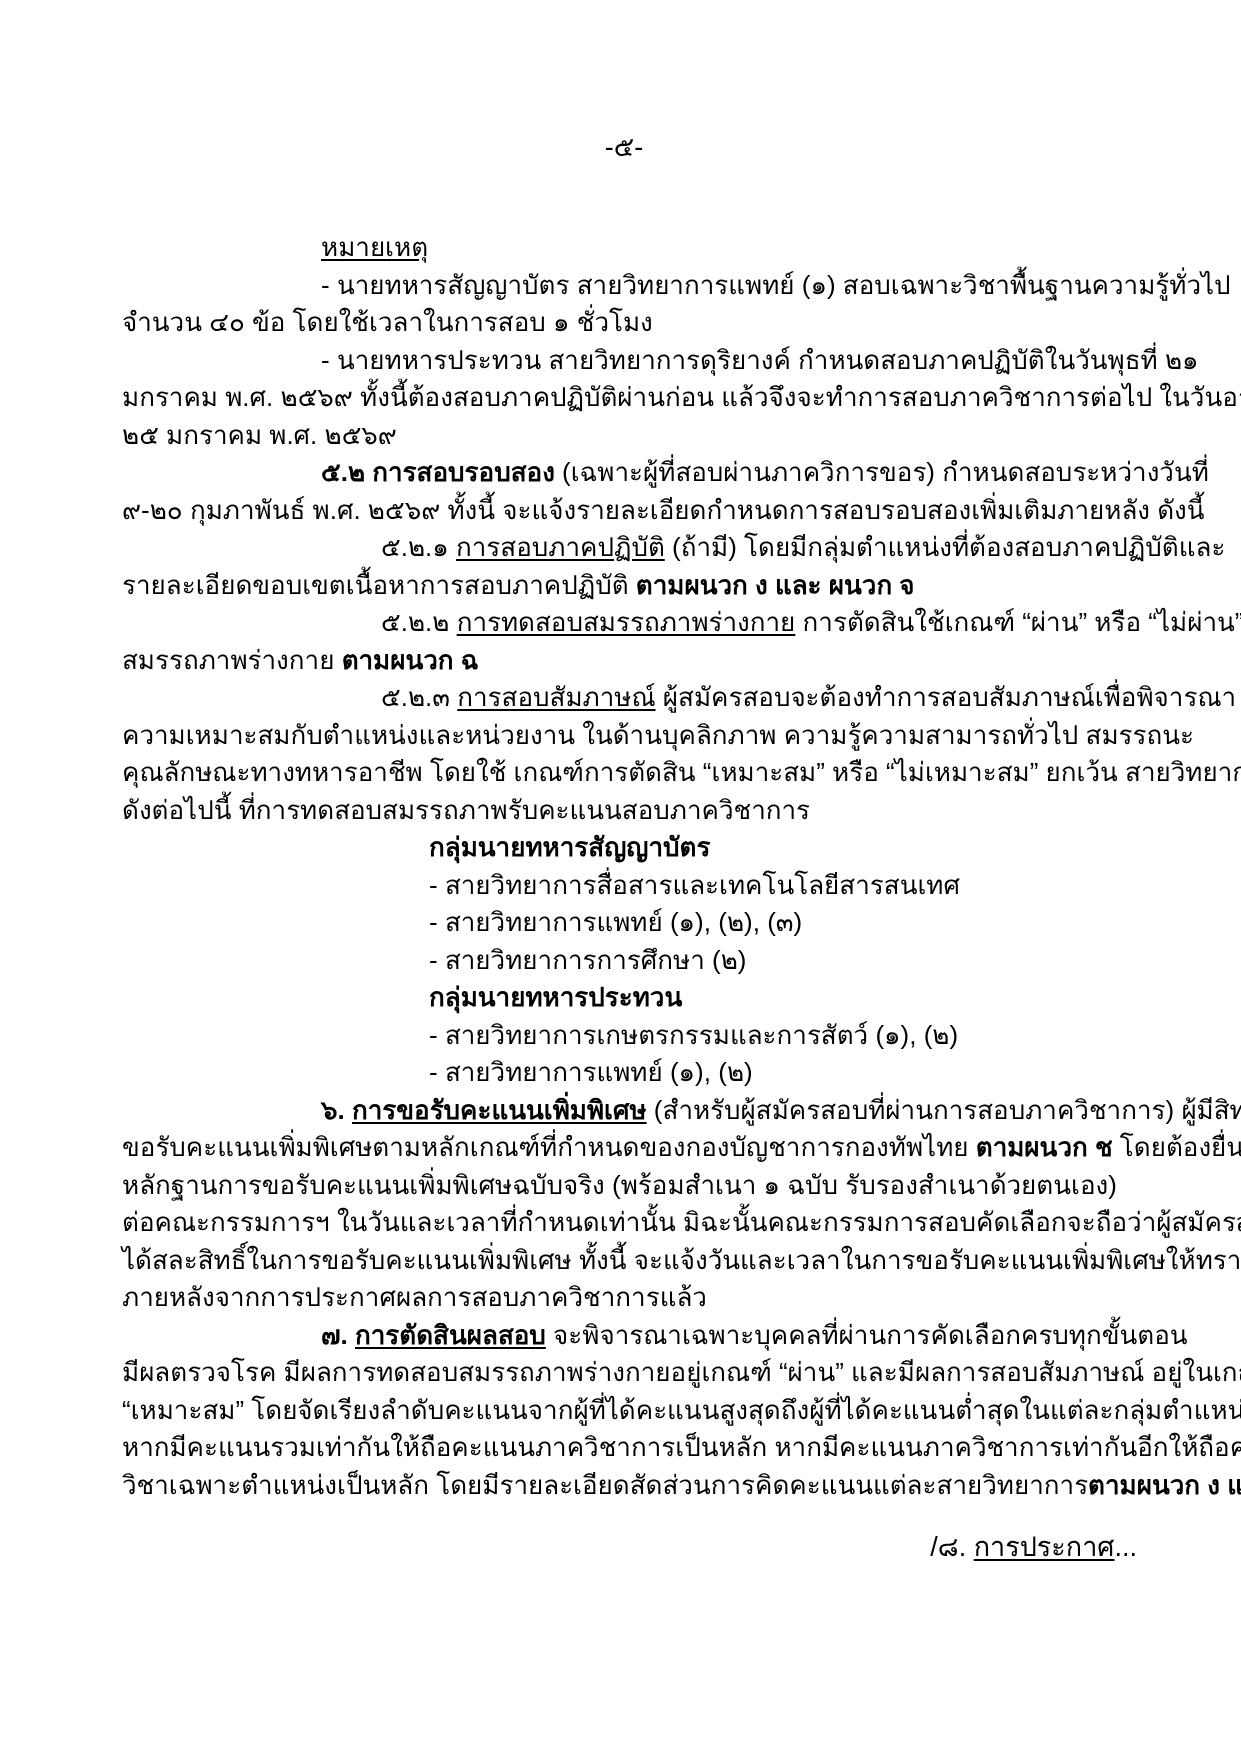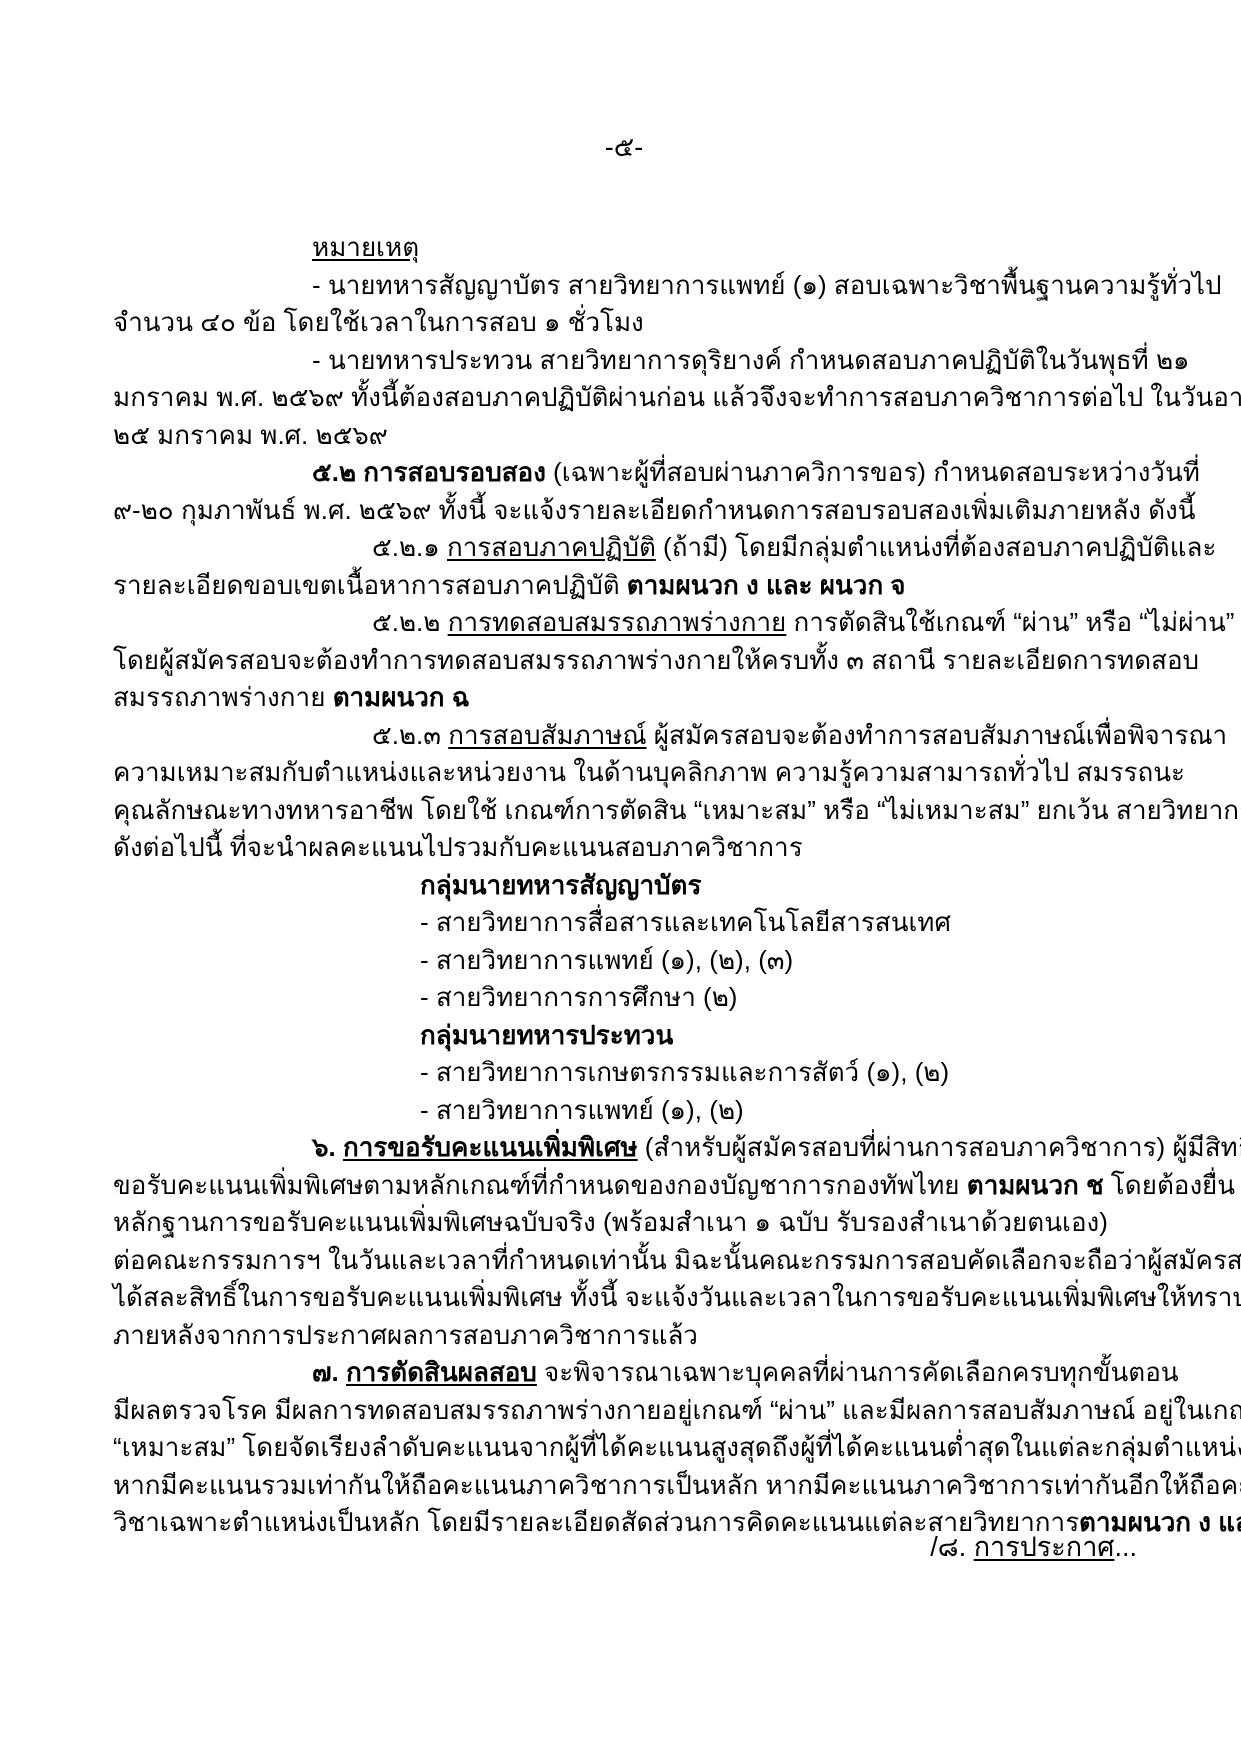--- a/index.html
+++ b/index.html
@@ -9,21 +9,21 @@
     font-family:"Liberation Sans", sans-serif;position:relative;overflow:hidden;
   }
   .page-number{
     position:absolute;top:132px;left:113px;width:1022px;
     text-align:center;font-size:27px;line-height:30px;
   }
   .doc-body{
     position:absolute;top:229px;left:113px;width:1060px;font-size:26px;
   }
   .line{
-    height:37.5px;line-height:37.5px;white-space:nowrap;
+    height:37.5px;line-height:37.5px;white-space:nowrap;margin-left:9px;
   }
   .indent-none{padding-left:0;}
   .indent-tab{padding-left:199px;}
   .indent-sub{padding-left:259px;}
   .indent-list{padding-left:307px;}
   .b{font-weight:bold;text-align:right;}
   .u{text-decoration:underline;text-underline-offset:3px;}
   .footer-note{
     position:absolute;top:1528px;left:113px;width:1024px;
     text-align:right;font-size:27px;line-height:38px;
@@ -39,26 +39,25 @@
     <div class="line indent-tab"><span class="">- นายทหารสัญญาบัตร สายวิทยาการแพทย์ (๑) สอบเฉพาะวิชาพื้นฐานความรู้ทั่วไป</span></div>
     <div class="line indent-none"><span class="">จำนวน ๔๐ ข้อ โดยใช้เวลาในการสอบ ๑ ชั่วโมง</span></div>
     <div class="line indent-tab"><span class="">- นายทหารประทวน สายวิทยาการดุริยางค์ กำหนดสอบภาคปฏิบัติในวันพุธที่ ๒๑</span></div>
     <div class="line indent-none"><span class="">มกราคม พ.ศ. ๒๕๖๙ ทั้งนี้ต้องสอบภาคปฏิบัติผ่านก่อน แล้วจึงจะทำการสอบภาควิชาการต่อไป ในวันอาทิตย์ที่</span></div>
     <div class="line indent-none"><span class="">๒๕ มกราคม พ.ศ. ๒๕๖๙</span></div>
     <div class="line indent-tab"><span class="b ">๕.๒ การสอบรอบสอง</span><span class=""> (เฉพาะผู้ที่สอบผ่านภาควิการขอร) กำหนดสอบระหว่างวันที่</span></div>
     <div class="line indent-none"><span class="">๙-๒๐ กุมภาพันธ์ พ.ศ. ๒๕๖๙ ทั้งนี้ จะแจ้งรายละเอียดกำหนดการสอบรอบสองเพิ่มเติมภายหลัง ดังนี้</span></div>
     <div class="line indent-sub"><span class="">๕.๒.๑ </span><span class="u">การสอบภาคปฏิบัติ</span><span class=""> (ถ้ามี) โดยมีกลุ่มตำแหน่งที่ต้องสอบภาคปฏิบัติและ</span></div>
     <div class="line indent-none"><span class="">รายละเอียดขอบเขตเนื้อหาการสอบภาคปฏิบัติ </span><span class="b ">ตามผนวก ง และ ผนวก จ</span></div>
     <div class="line indent-sub"><span class="">๕.๒.๒ </span><span class="u">การทดสอบสมรรถภาพร่างกาย</span><span class=""> การตัดสินใช้เกณฑ์ “ผ่าน” หรือ “ไม่ผ่าน”</span></div>
-    <div class="line indent-none"><span class="">โดยผู้สมัครสอบจะต้องทำการทดสอบสมรรถภาพร่างกายให้ครบทั้ง ๓ สถานี รายละเอียดการทดสอบ</span></div>
     <div class="line indent-none"><span class="">สมรรถภาพร่างกาย </span><span class="b ">ตามผนวก ฉ</span></div>
     <div class="line indent-sub"><span class="">๕.๒.๓ </span><span class="u">การสอบสัมภาษณ์</span><span class=""> ผู้สมัครสอบจะต้องทำการสอบสัมภาษณ์เพื่อพิจารณา</span></div>
     <div class="line indent-none"><span class="">ความเหมาะสมกับตำแหน่งและหน่วยงาน ในด้านบุคลิกภาพ ความรู้ความสามารถทั่วไป สมรรถนะ</span></div>
     <div class="line indent-none"><span class="">คุณลักษณะทางทหารอาชีพ โดยใช้ เกณฑ์การตัดสิน “เหมาะสม” หรือ “ไม่เหมาะสม” ยกเว้น สายวิทยาการ</span></div>
-    <div class="line indent-none"><span class="">ดังต่อไปนี้ ที่จะนำผลคะแนนไปรวมกับคะแนนสอบภาควิชาการ</span></div>
+    <div class="line indent-none"><span class="">ดังต่อไปนี้ ที่การทดสอบสมรรถภาพรับคะแนนสอบภาควิชาการ</span></div>
     <div class="line indent-list"><span class="b ">กลุ่มนายทหารสัญญาบัตร</span></div>
     <div class="line indent-list"><span class="">- สายวิทยาการสื่อสารและเทคโนโลยีสารสนเทศ</span></div>
     <div class="line indent-list"><span class="">- สายวิทยาการแพทย์ (๑), (๒), (๓)</span></div>
     <div class="line indent-list"><span class="">- สายวิทยาการการศึกษา (๒)</span></div>
     <div class="line indent-list"><span class="b ">กลุ่มนายทหารประทวน</span></div>
     <div class="line indent-list"><span class="">- สายวิทยาการเกษตรกรรมและการสัตว์ (๑), (๒)</span></div>
     <div class="line indent-list"><span class="">- สายวิทยาการแพทย์ (๑), (๒)</span></div>
     <div class="line indent-tab"><span class="b ">๖. </span><span class="b u">การขอรับคะแนนเพิ่มพิเศษ</span><span class=""> (สำหรับผู้สมัครสอบที่ผ่านการสอบภาควิชาการ) ผู้มีสิทธิ์</span></div>
     <div class="line indent-none"><span class="">ขอรับคะแนนเพิ่มพิเศษตามหลักเกณฑ์ที่กำหนดของกองบัญชาการกองทัพไทย </span><span class="b ">ตามผนวก ช</span><span class=""> โดยต้องยื่น</span></div>
     <div class="line indent-none"><span class="">หลักฐานการขอรับคะแนนเพิ่มพิเศษฉบับจริง (พร้อมสำเนา ๑ ฉบับ รับรองสำเนาด้วยตนเอง)</span></div>

